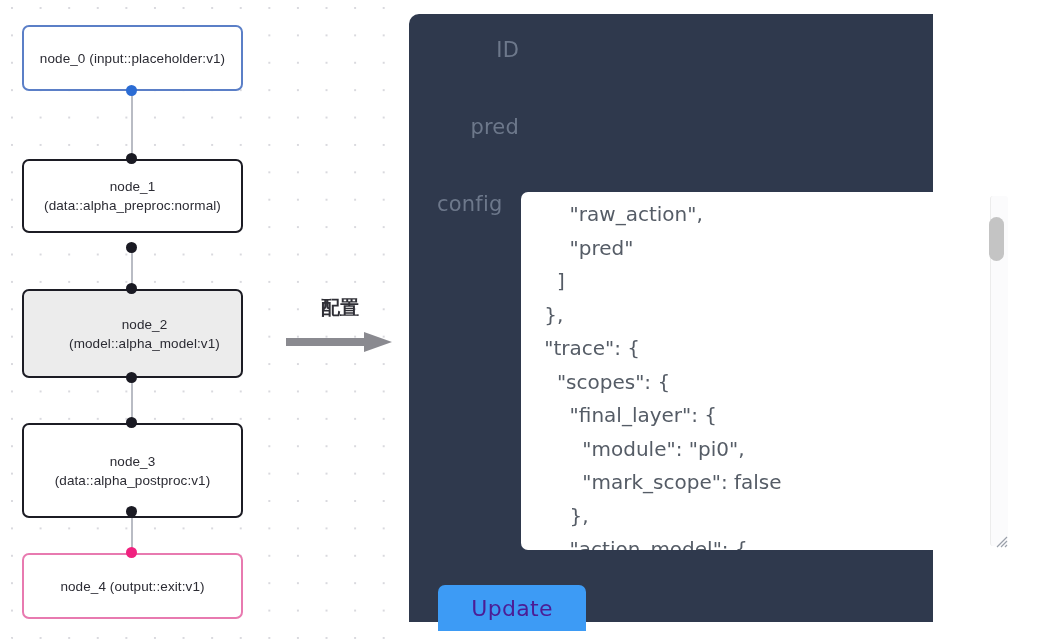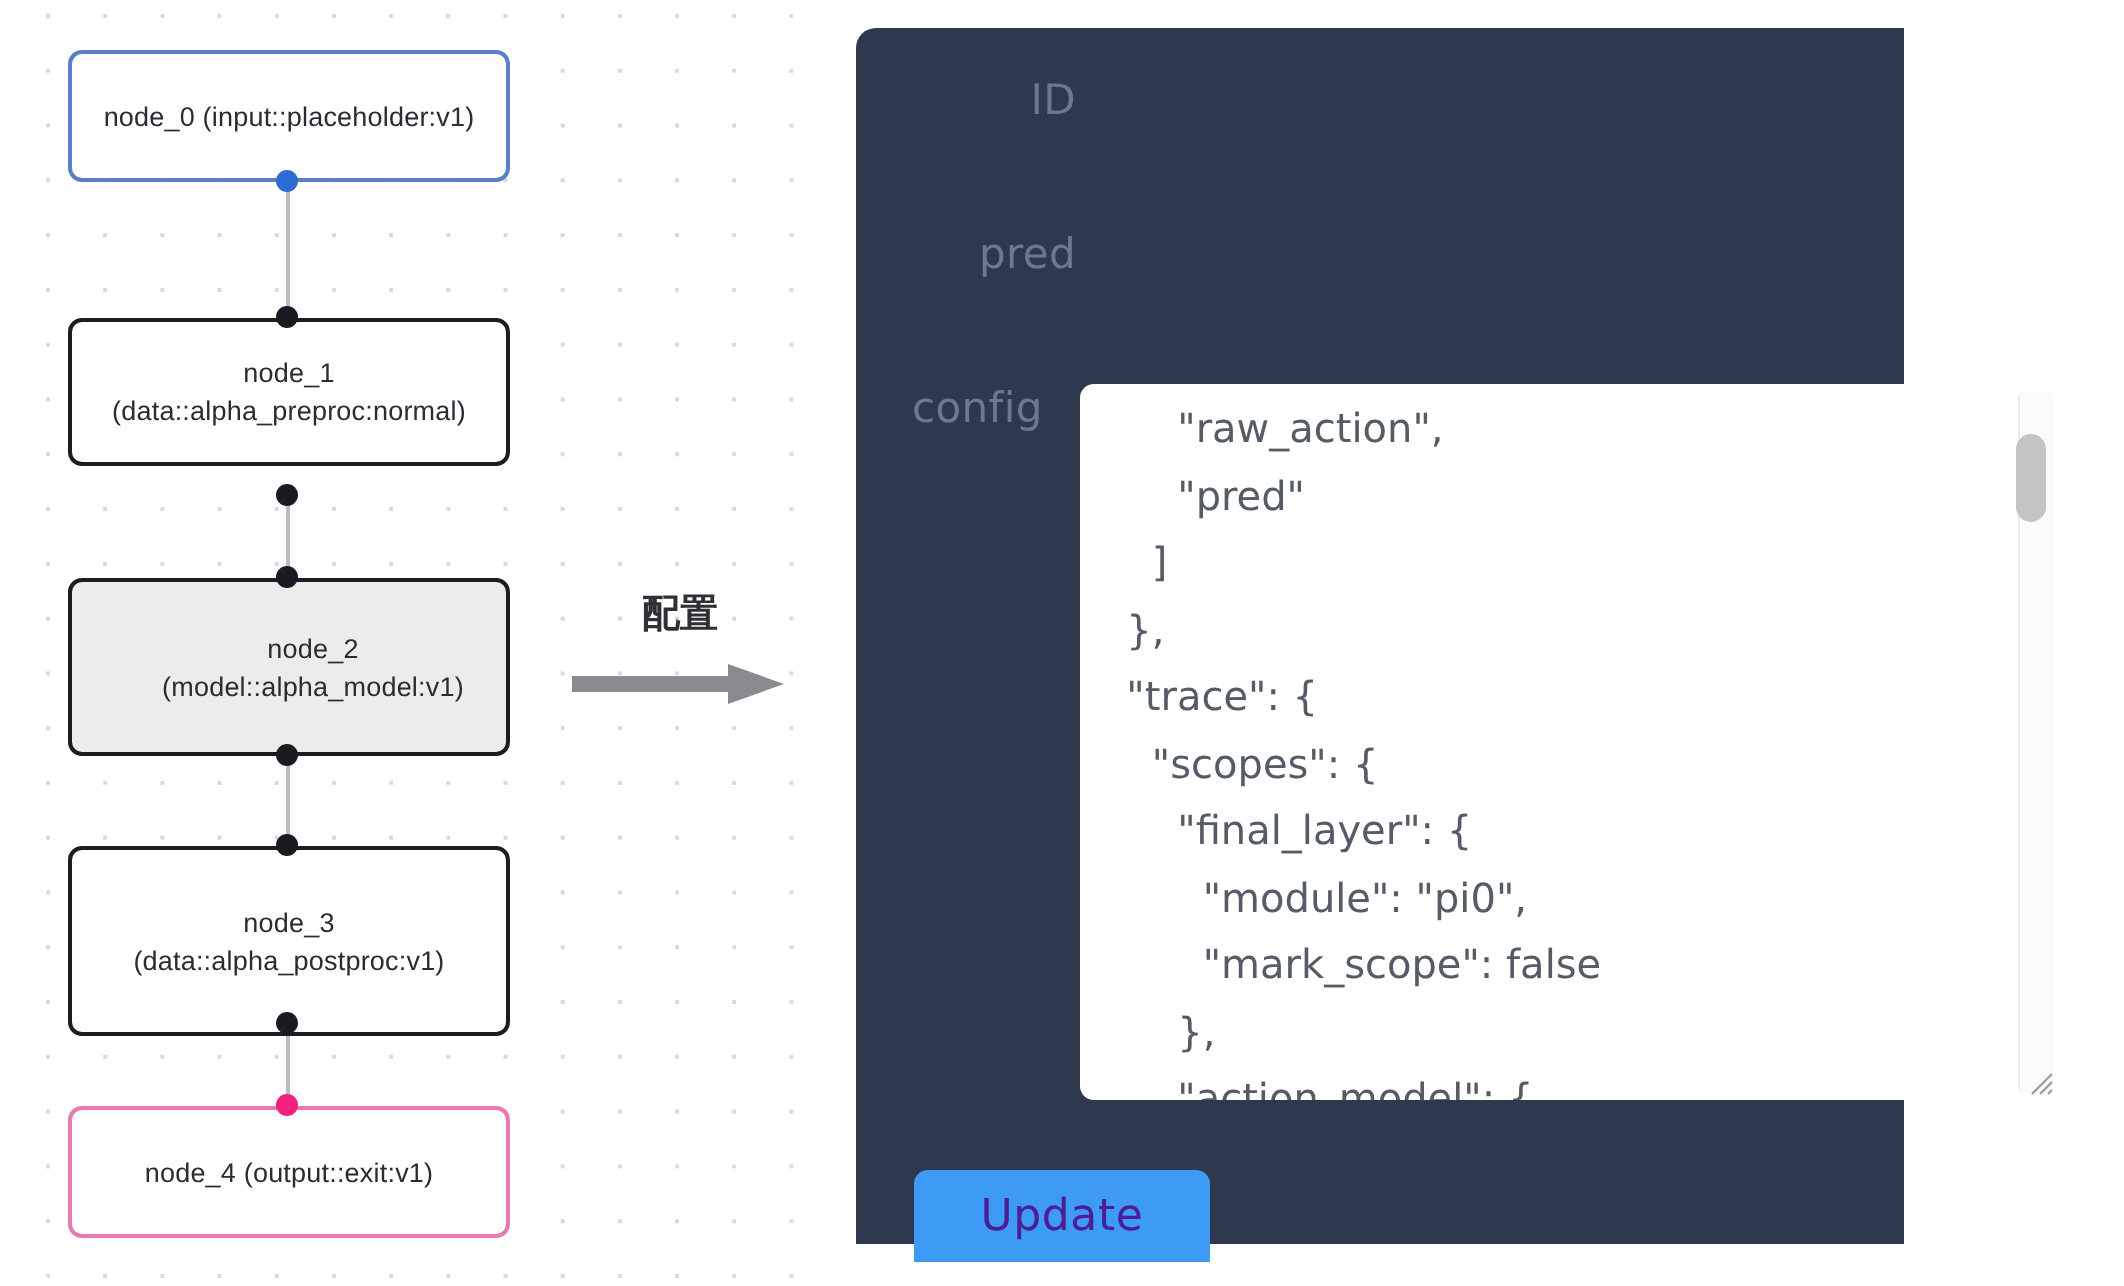--- a/index.html
+++ b/index.html
@@ -11,21 +11,21 @@
     width: 1062px;
     height: 643px;
     overflow: hidden;
     font-family: "Liberation Sans", sans-serif;
     position: relative;
   }
 
   
   #canvas {
     position: absolute;
-    left: 12px; top: 0;
+    left: 0; top: 0;
     width: 410px;
     height: 643px;
     background-color: #ffffff;
     background-image: radial-gradient(circle at 1px 1px, #d9d9de 1.1px, transparent 1.2px);
     background-size: 28.6px 27.4px;
     background-position: 11px 7px;
     border-radius: 26px;
   }
 
   .edge-line {
@@ -87,21 +87,21 @@
     position: absolute;
     left: 2px;
     top: 36px;
     width: 106px;
     height: 20px;
   }
 
   
   #inspector {
     position: absolute;
-    left: 428px;
+    left: 409px;
     top: 14px;
     width: 524px;
     height: 608px;
     background: #2f394d;
     border-radius: 10px 0 0 0;
     box-sizing: border-box;
   }
 
   .field-row {
     position: absolute;

